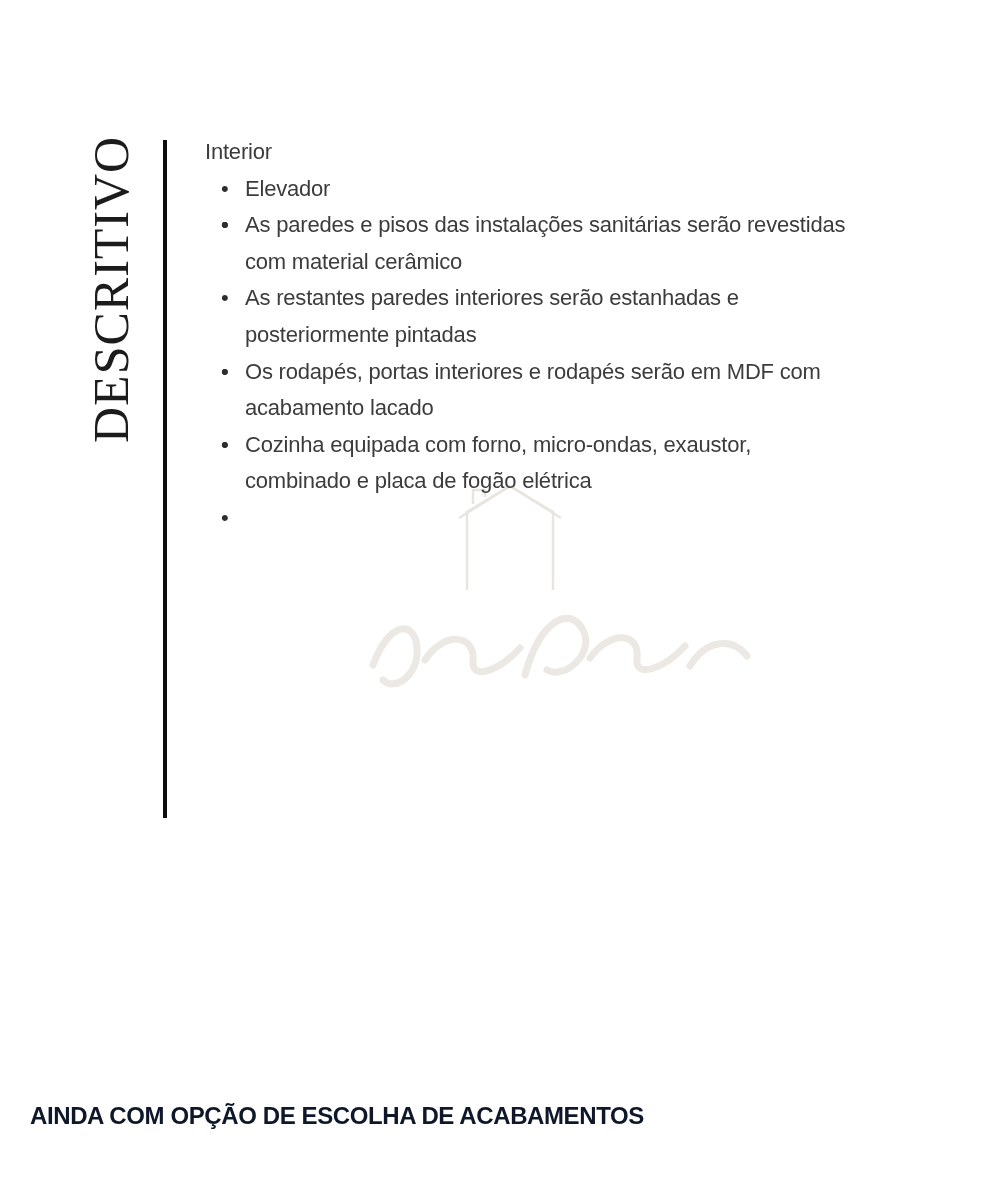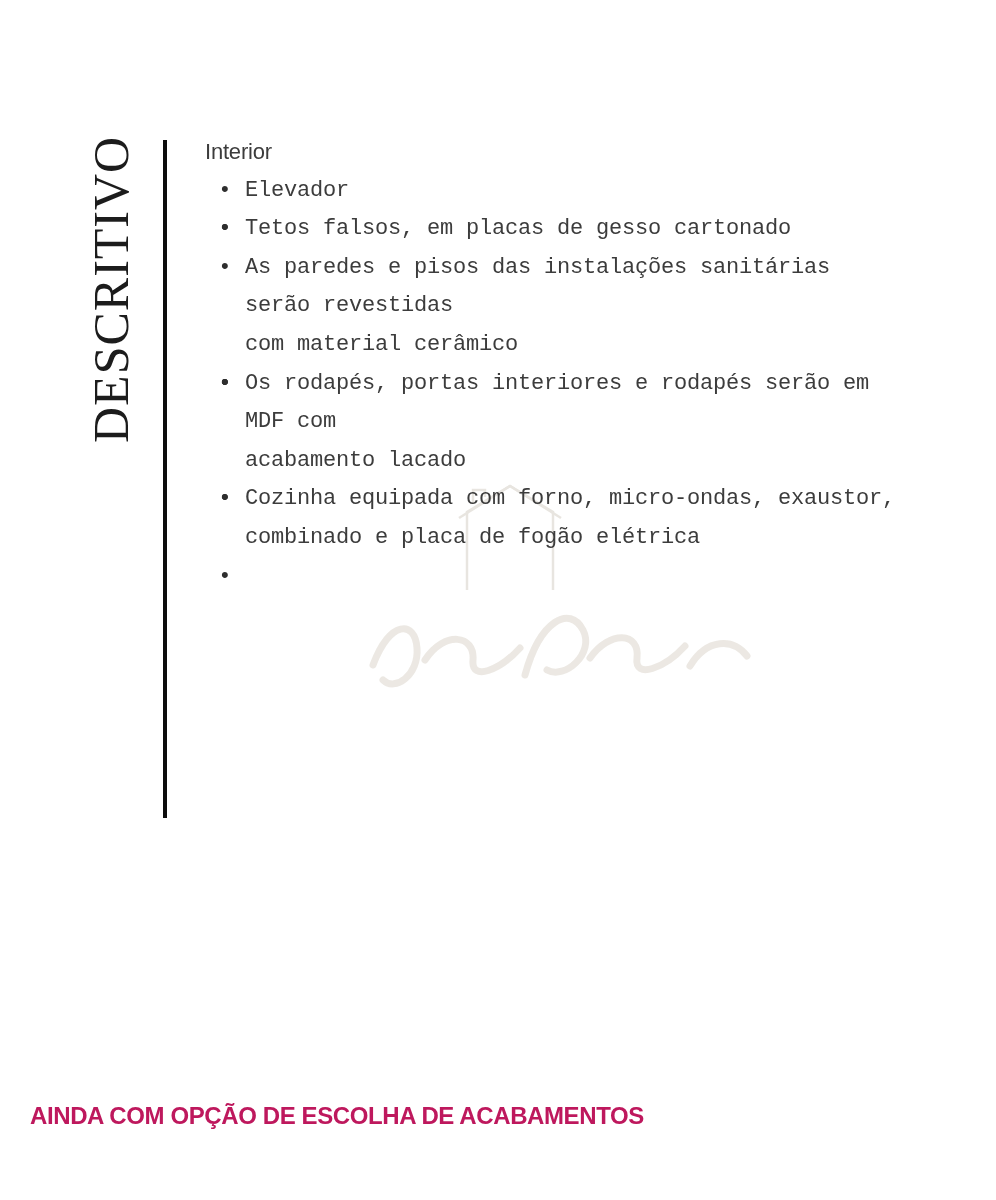--- a/index.html
+++ b/index.html
@@ -81,32 +81,31 @@
     position: absolute;
     left: 16px;
     top: 0;
     width: 24px;
     text-align: left;
     color: #2e2e2e;
     font-size: 22px;
   }
   ul.feature-list li .item-text {
     white-space: pre-line;
-    font-family: Liberation Mono, monospace;
   }
 
   
   .footer-heading {
     position: absolute;
     left: 30px;
     top: 1102px;
     font-size: 24px;
     font-weight: 700;
     letter-spacing: -0.4px;
-    color: #be185d;
+    color: #0f172a;
     white-space: nowrap;
   }
 </style>
 </head>
 <body>
 
 <div class="page">
 
   <svg class="watermark" viewBox="0 0 410 240" fill="none" xmlns="http://www.w3.org/2000/svg">
 
@@ -136,29 +135,30 @@
     <ul class="feature-list">
       <li>
         <span class="bullet">•</span>
         <span class="item-text">Elevador</span>
       </li>
       <li>
         <span class="bullet">•</span>
       </li>
       <li>
         <span class="bullet">•</span>
-        <span class="item-text">Tetos falsos, em placas de gesso cartonado</span>
       </li>
       <li>
         <span class="bullet">•</span>
         <span class="item-text">As paredes e pisos das instalações sanitárias serão revestidas
 com material cerâmico</span>
       </li>
       <li>
         <span class="bullet">•</span>
+        <span class="item-text">As restantes paredes interiores serão estanhadas e
+posteriormente pintadas</span>
       </li>
       <li>
         <span class="bullet">•</span>
       </li>
       <li>
         <span class="bullet">•</span>
         <span class="item-text">Os rodapés, portas interiores e rodapés serão em MDF com
 acabamento lacado</span>
       </li>
       <li>

